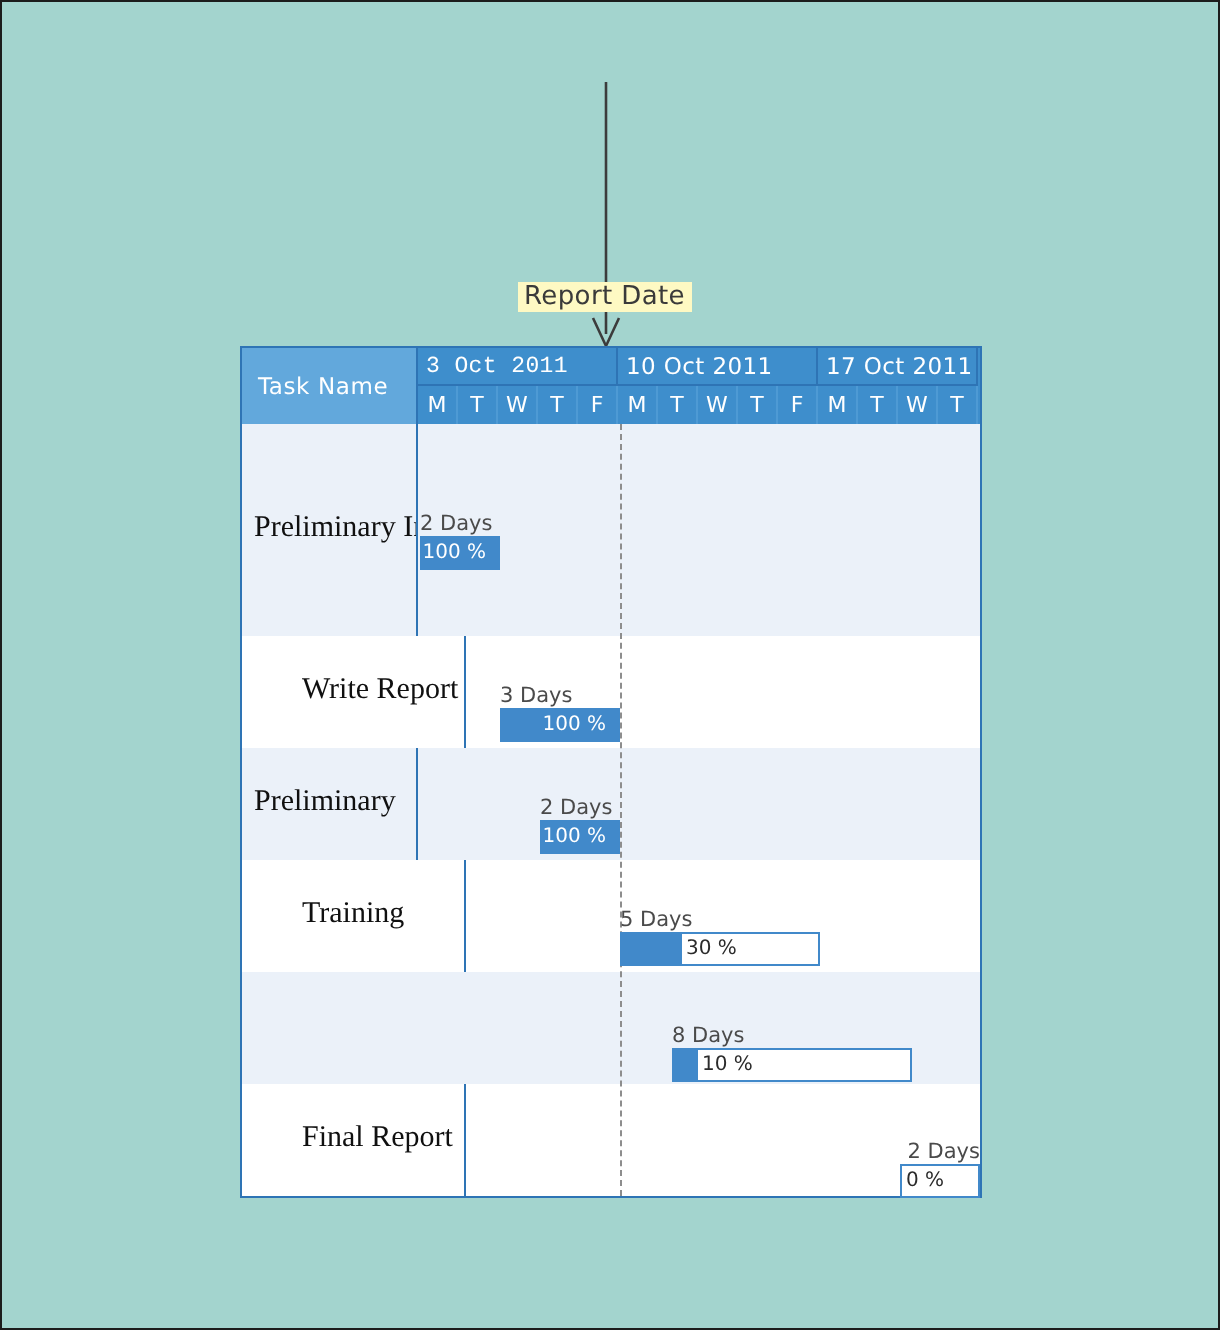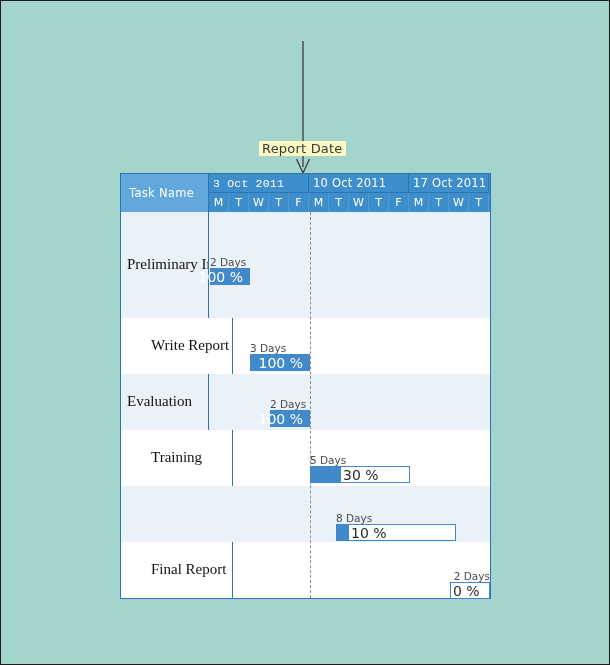--- a/index.html
+++ b/index.html
@@ -189,21 +189,21 @@
     top: 0;
     bottom: 0;
     background: #4189ca;
   }
   .bar-pct {
     position: absolute;
     top: 0;
     bottom: 0;
     display: flex;
     align-items: center;
-    font-size: 14px;
+    font-size: 10px;
     font-family: "DejaVu Sans", sans-serif;
     white-space: nowrap;
   }
   .bar-pct.on-fill {
     right: 6px;
     color: #ffffff;
   }
   .bar-pct.on-white {
     color: #2b2b2b;
   }
@@ -261,21 +261,21 @@
     <div class="rows-layer" id="rows-layer">
         <div class="gantt-row alt" style="height: 106px;">
           <div class="row-label">Preliminary Investigatio</div>
           <div class="row-track"></div>
         </div>
         <div class="gantt-row plain" style="height: 56px;">
           <div class="row-label">Write Report</div>
           <div class="row-track"></div>
         </div>
         <div class="gantt-row alt" style="height: 56px;">
-          <div class="row-label">Evaluation</div>
+          <div class="row-label">Preliminary</div>
           <div class="row-track"></div>
         </div>
         <div class="gantt-row plain" style="height: 56px;">
           <div class="row-label">Training</div>
           <div class="row-track"></div>
         </div>
         <div class="gantt-row alt" style="height: 56px;">
           <div class="row-track"></div>
         </div>
         <div class="gantt-row plain" style="height: 56px;">

